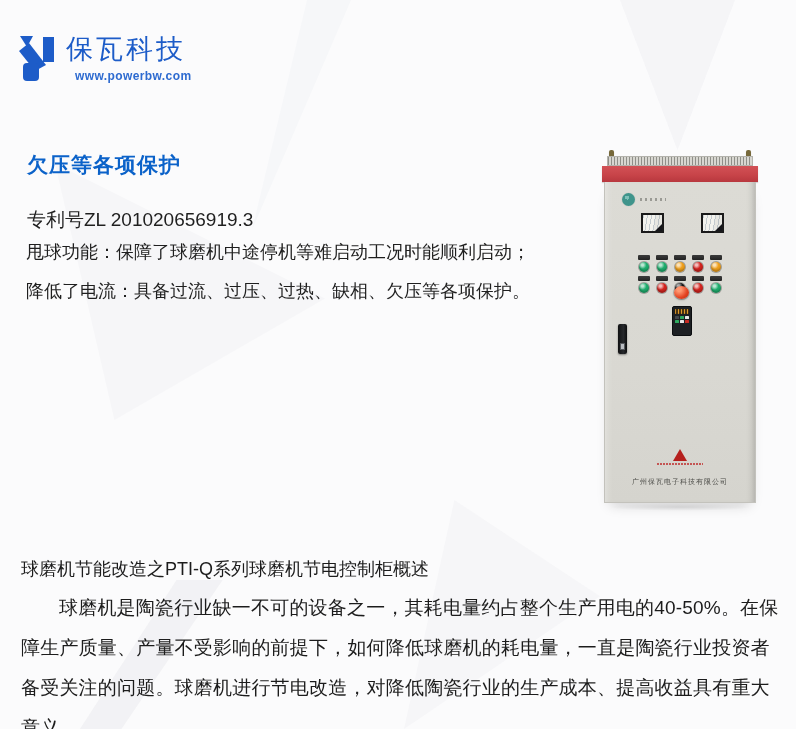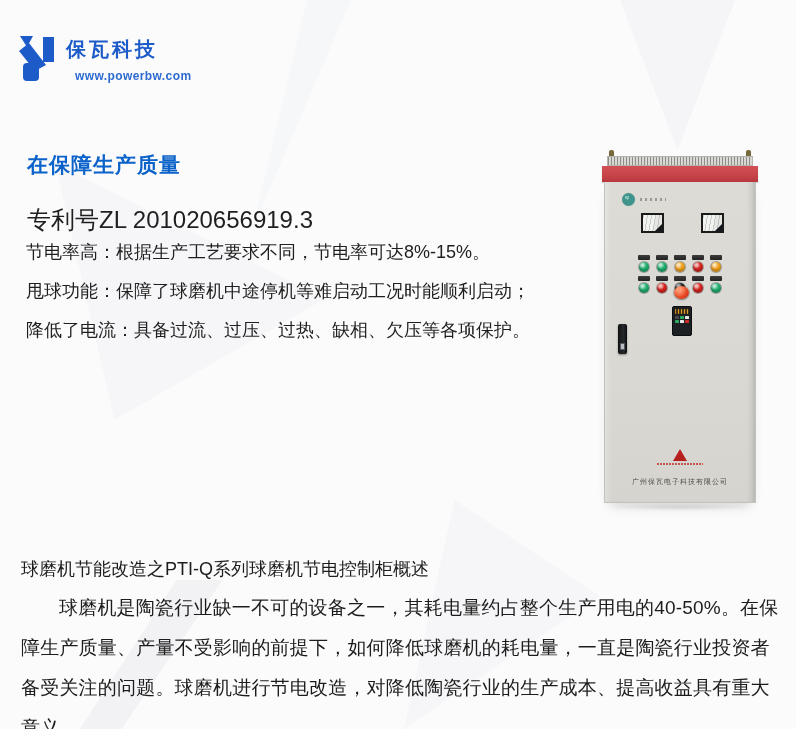--- a/index.html
+++ b/index.html
@@ -16,26 +16,26 @@
   .poly1 { left:540px; top:0; width:250px; height:150px; background:rgba(222,224,230,0.22); clip-path:polygon(32% 0,78% 0,55% 100%); }
   .poly2 { left:55px; top:150px; width:270px; height:270px; background:rgba(226,228,234,0.18); clip-path:polygon(0 5%,100% 55%,22% 100%); }
   .poly3 { left:80px; top:580px; width:230px; height:149px; background:rgba(214,216,224,0.25); clip-path:polygon(42% 0,62% 0,18% 100%,0 100%); }
   .poly4 { left:320px; top:500px; width:280px; height:229px; background:rgba(228,230,236,0.20); clip-path:polygon(48% 0,100% 42%,30% 100%); }
   .poly5 { left:230px; top:0; width:220px; height:230px; background:rgba(232,234,240,0.20); clip-path:polygon(35% 0,55% 0,10% 100%); }
 
   
   .brand-block { position:absolute; left:18px; top:34px; display:flex; align-items:flex-start; }
   .brand-logo-icon { width:40px; height:50px; }
   .brand-text { margin-left:8px; }
-  .brand-name { font-size:20px; font-weight:bold; color:#1d5cc8; letter-spacing:3px; line-height:30px; }
+  .brand-name { font-size:27px; font-weight:normal; color:#1d5cc8; letter-spacing:3px; line-height:30px; }
   .brand-site { font-size:12px; font-weight:bold; color:#2e6bd0; margin-top:5px; letter-spacing:0.4px;margin-left:9px; }
 
   
   .product-title { position:absolute; left:27px; top:151px; font-size:21px; font-weight:bold; color:#0b62c9; letter-spacing:1px; }
-  .patent-line { position:absolute; left:27px; top:208px; font-size:24px; line-height:24px; color:#1f1f1f; }
+  .patent-line { position:absolute; left:27px; top:208px; font-size:19px; line-height:24px; color:#1f1f1f; }
   .feature-list { position:absolute; left:26px; top:233px; width:560px; }
   .feature-line { font-size:18px; line-height:38.8px; color:#1f1f1f; white-space:nowrap; }
 
   
   .overview-heading { position:absolute; left:21px; top:558px; font-size:18px; line-height:22px; color:#1c1c1c; }
   .overview-paragraph { position:absolute; left:21px; top:588px; width:762px; font-size:19px; line-height:40px; color:#1c1c1c; text-indent:2em; letter-spacing:0.2px; }
 
   
   .cabinet { position:absolute; left:598px; top:146px; width:164px; height:372px; }
   .lift-eye { position:absolute; top:4px; width:5px; height:7px; background:#76683a; border-radius:2px 2px 1px 1px; box-shadow:0 1px 1px rgba(0,0,0,.3); }
@@ -99,24 +99,23 @@
       <rect x="25" y="3" width="11" height="25" fill="#1d5cc8"></rect>
       <rect x="5" y="29" width="16" height="18" rx="4" fill="#1d5cc8"></rect>
     </svg>
   </div>
   <div class="brand-text">
     <div class="brand-name">保瓦科技</div>
     <div class="brand-site">www.powerbw.com</div>
   </div>
 </div>
 
-<div class="product-title">在保障生产质量</div>
+<div class="product-title">欠压等各项保护</div>
 <div class="patent-line">专利号ZL 201020656919.3</div>
 <div class="feature-list">
-    <div class="feature-line">节电率高：根据生产工艺要求不同，节电率可达8%-15%。</div>
     <div class="feature-line">甩球功能：保障了球磨机中途停机等难启动工况时能顺利启动；</div>
     <div class="feature-line">降低了电流：具备过流、过压、过热、缺相、欠压等各项保护。</div>
   </div>
 
 <div class="overview-heading">球磨机节能改造之PTI-Q系列球磨机节电控制柜概述</div>
 <div class="overview-paragraph">球磨机是陶瓷行业缺一不可的设备之一，其耗电量约占整个生产用电的40-50%。在保障生产质量、产量不受影响的前提下，如何降低球磨机的耗电量，一直是陶瓷行业投资者备受关注的问题。球磨机进行节电改造，对降低陶瓷行业的生产成本、提高收益具有重大意义。</div>
 
 <div class="cabinet">
   <div class="lift-eye left"></div>
   <div class="lift-eye right"></div>

